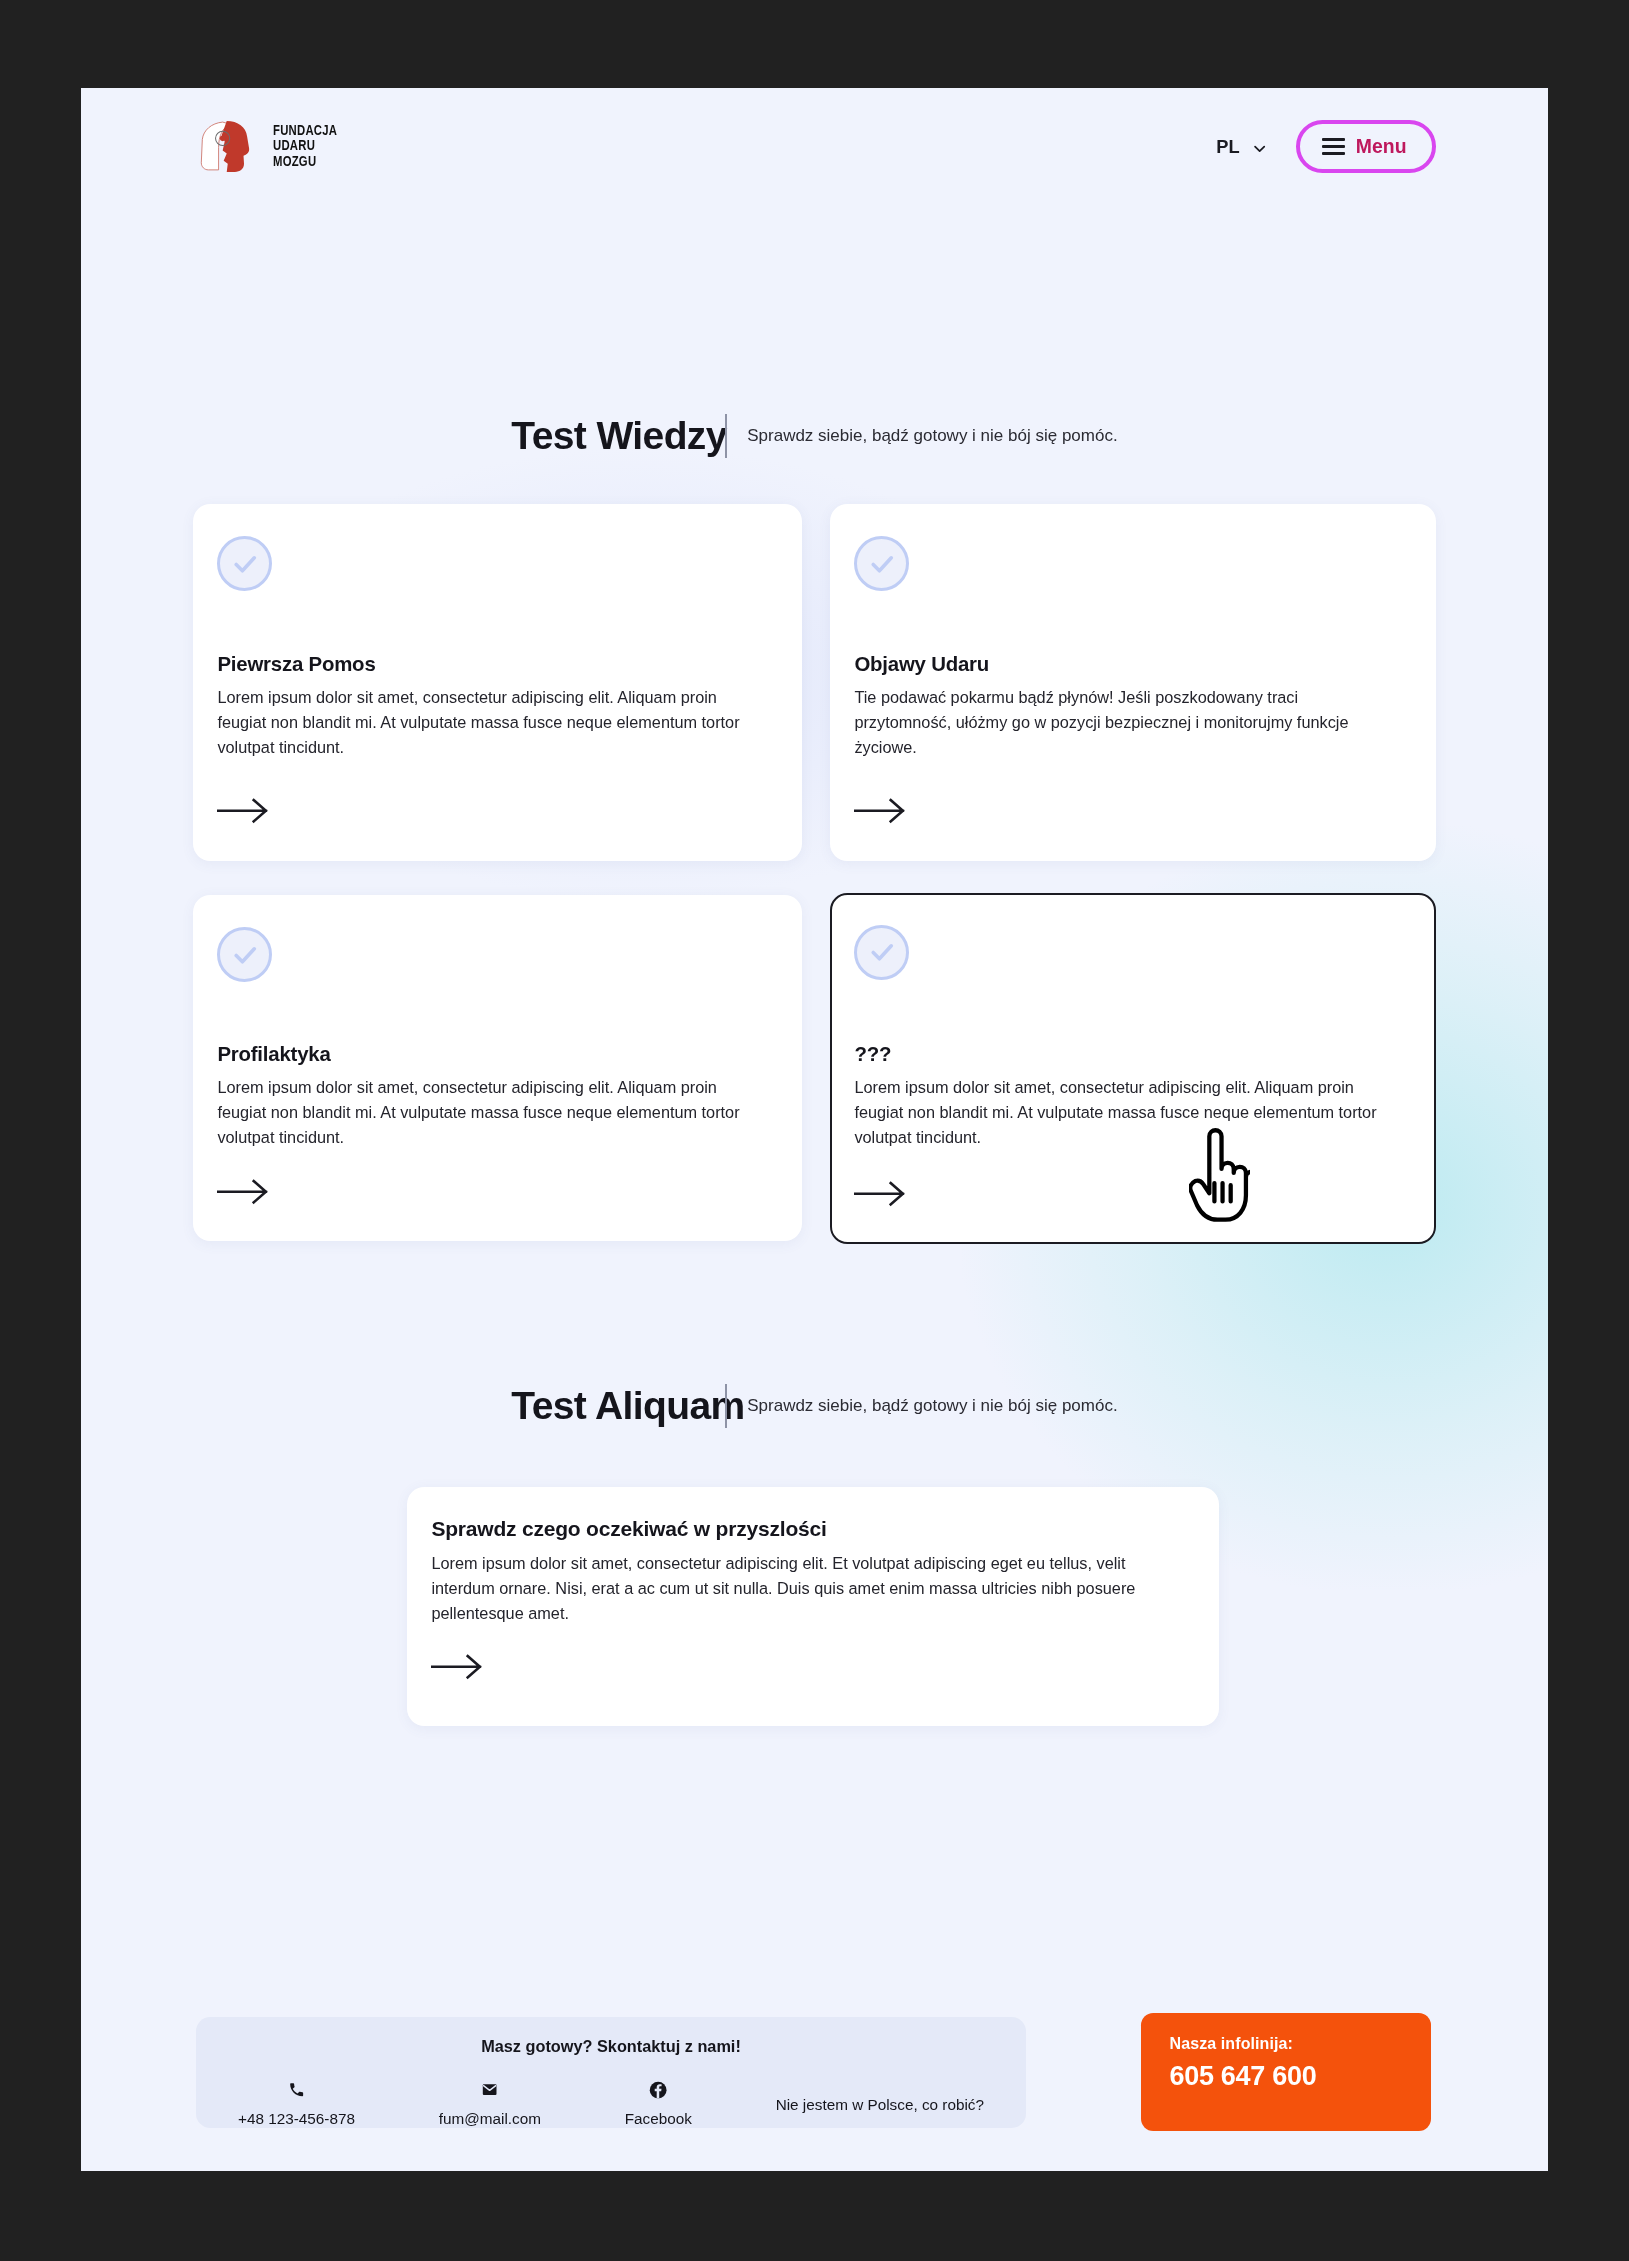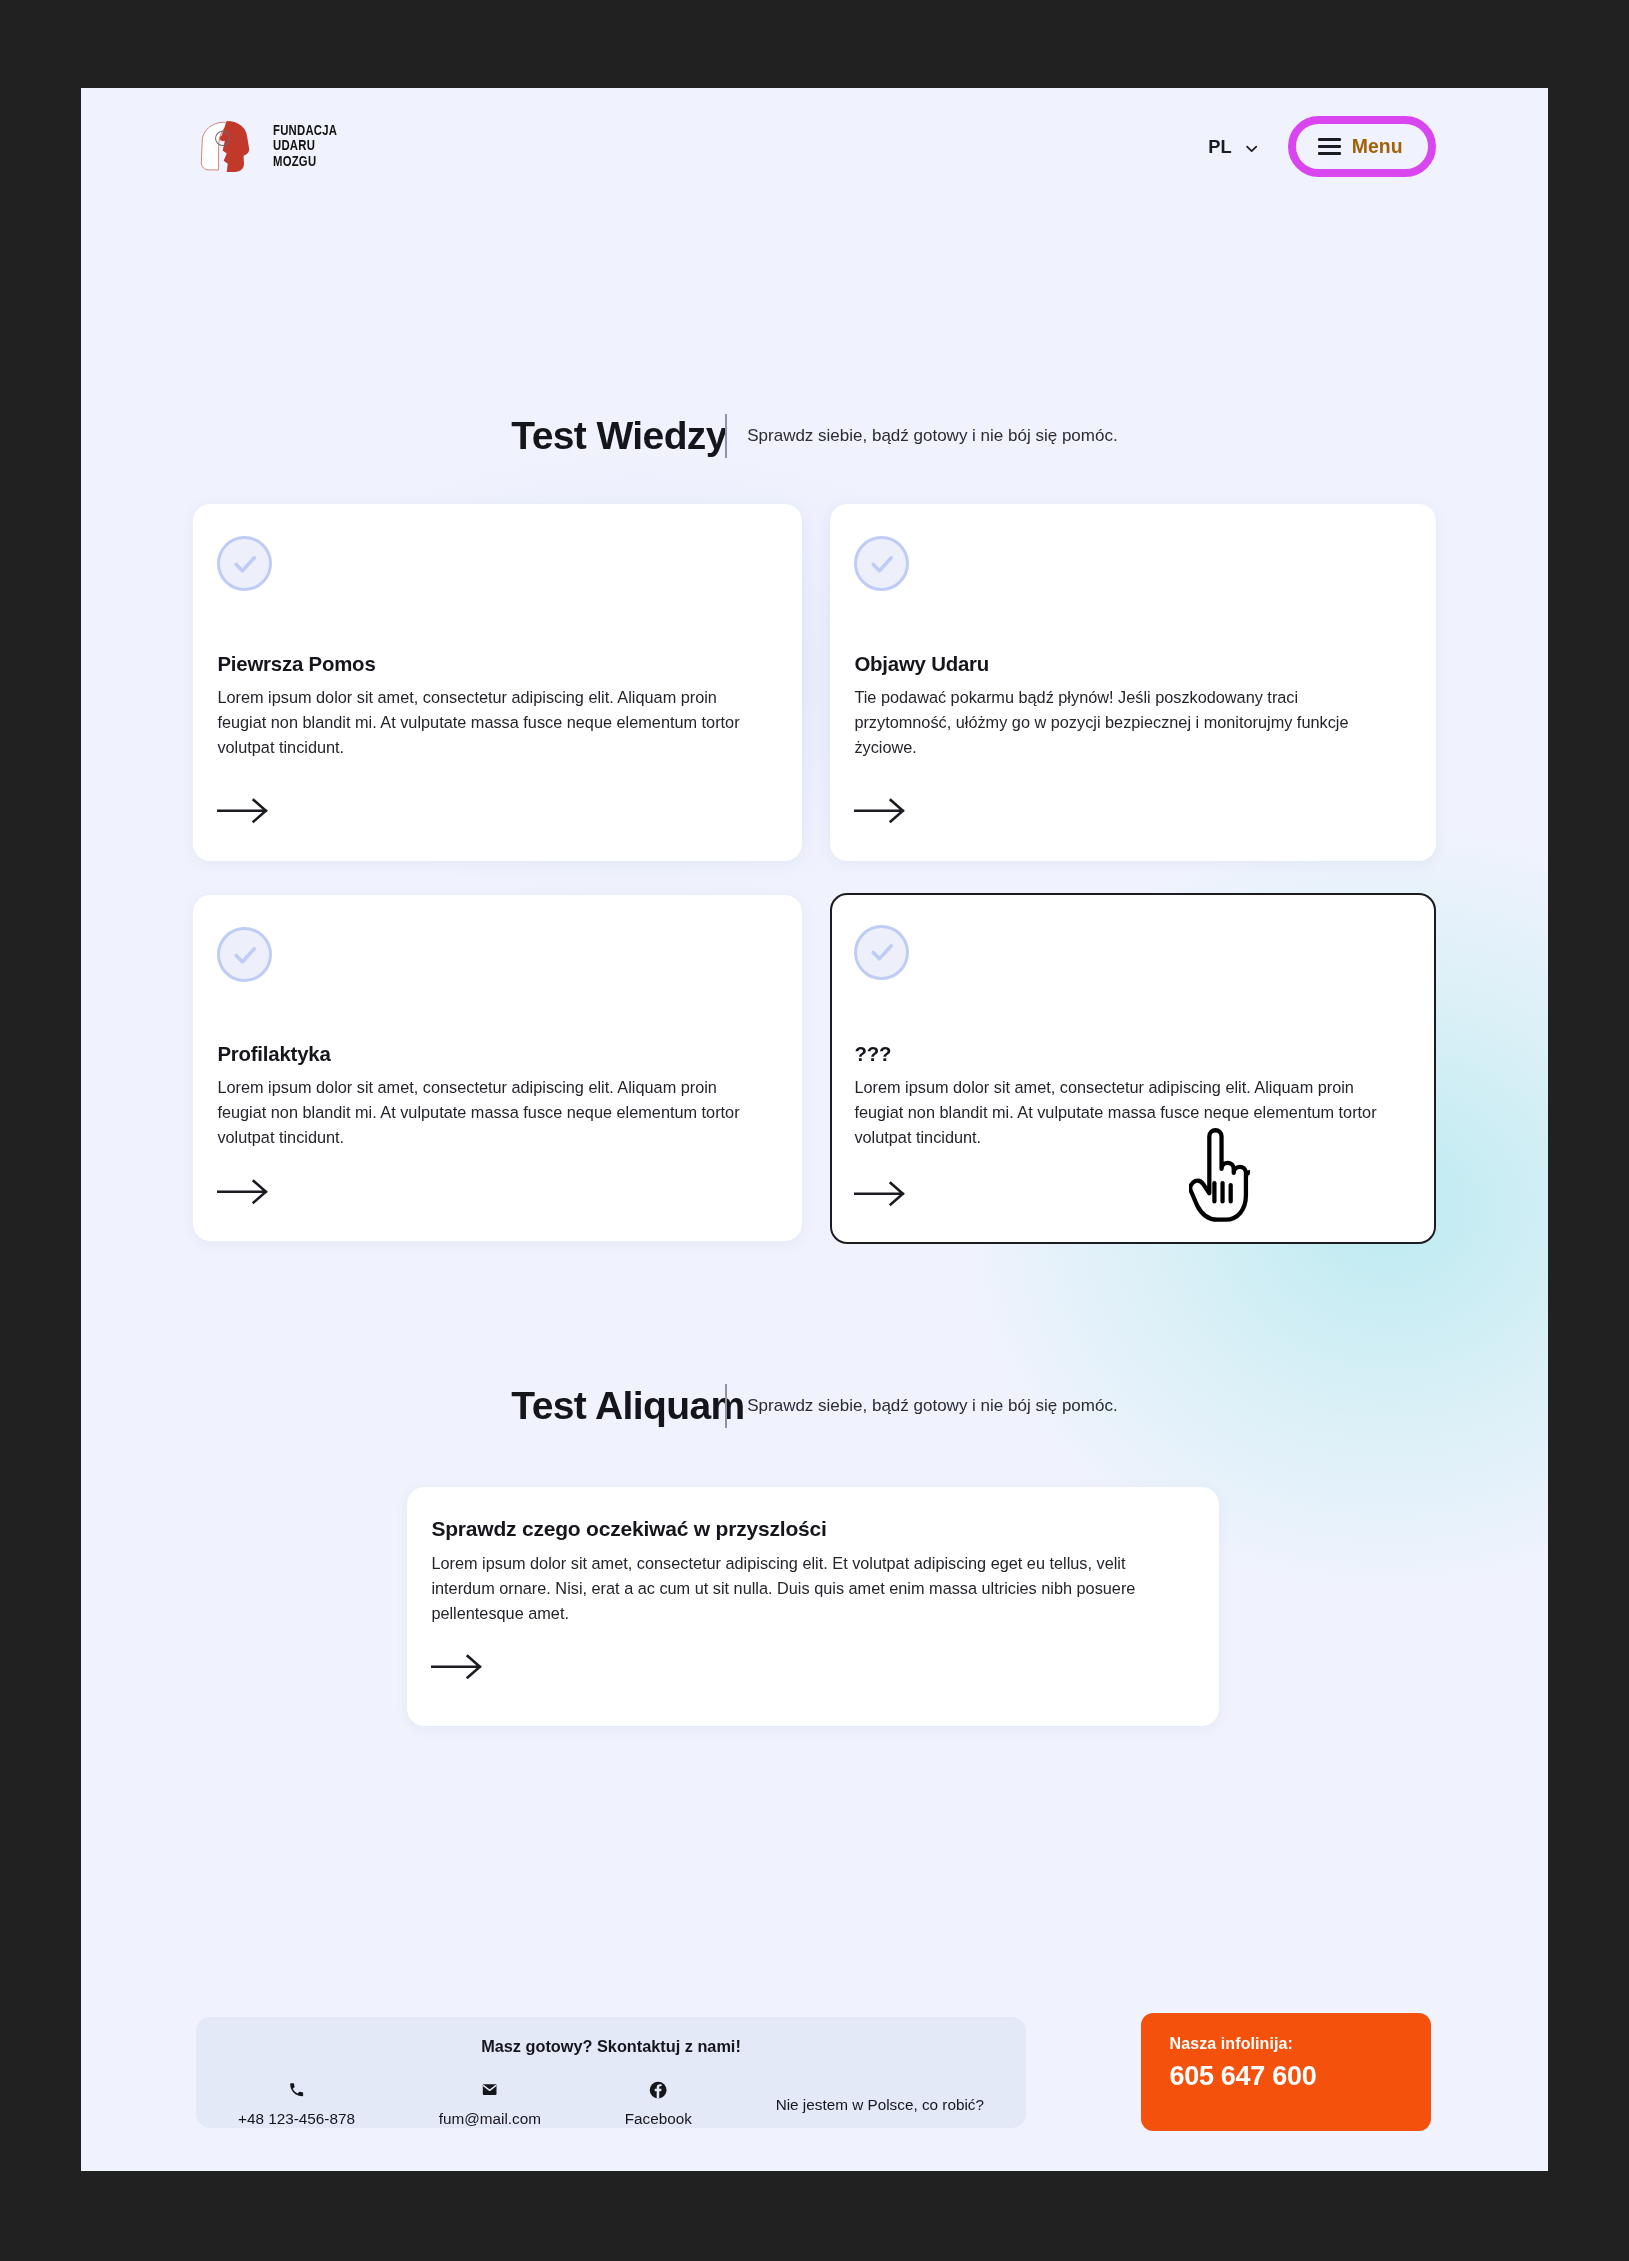--- a/index.html
+++ b/index.html
@@ -45,23 +45,23 @@
     color:#111; line-height:1.03; transform:scaleX(.82); transform-origin:left center;
   }
   .header-right { display:flex; align-items:center; gap:28.5px; }
   .lang {
     display:flex; align-items:center; gap:12.2px;
     font-size:18.3px; font-weight:bold; color:#1B1B22; letter-spacing:0.2px;
   }
   .chev { width:15.3px; height:15.3px; flex:none; }
   .menu-btn {
     display:flex; align-items:center; gap:11.2px;
-    border:8px solid #d946ef; border-radius:51px;
+    border:4px solid #d946ef; border-radius:51px;
     padding:11.2px 25.5px 11.2px 22.4px; background:transparent;
-    font-size:19.4px; font-weight:bold; color:#a16207;
+    font-size:19.4px; font-weight:bold; color:#be185d;
     cursor:pointer;
   }
   .burger { display:flex; flex-direction:column; gap:4.6px; width:22.4px; flex:none; }
   .burger i { display:block; height:2.5px; background:#1B1B22; border-radius:1px; }
 
   
   .section-head {
     position:absolute; display:flex; align-items:stretch; gap:0;
   }
   .sh-title {

